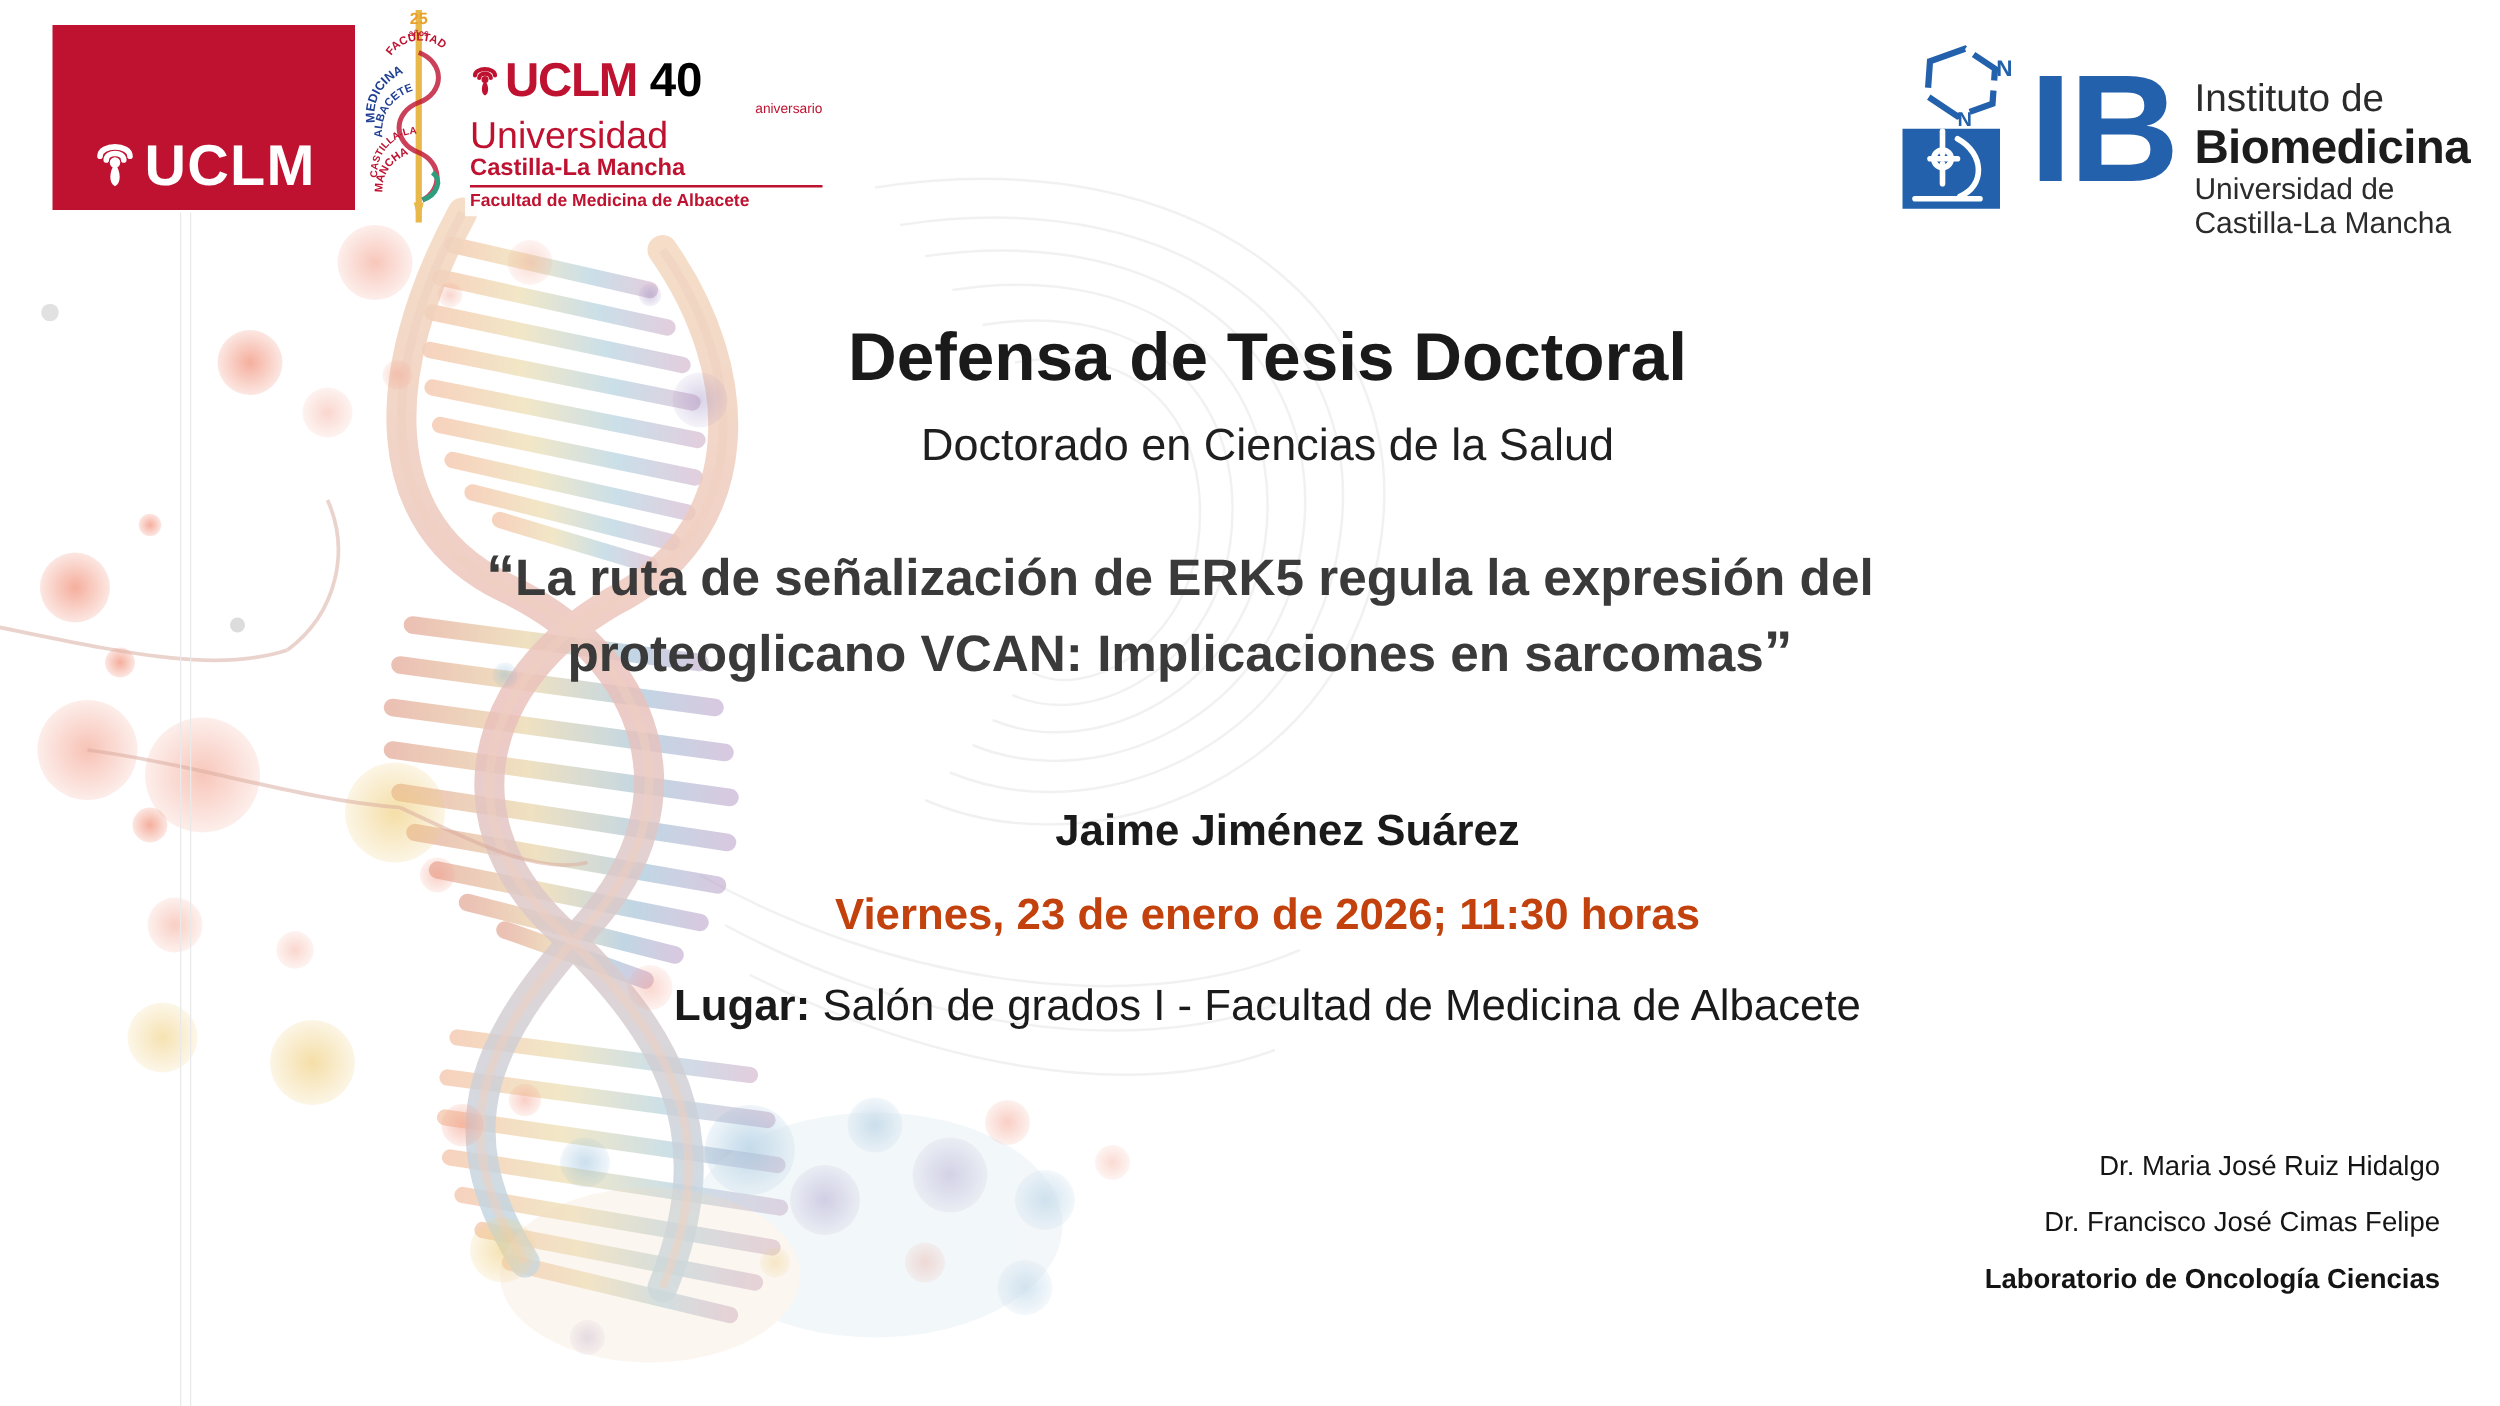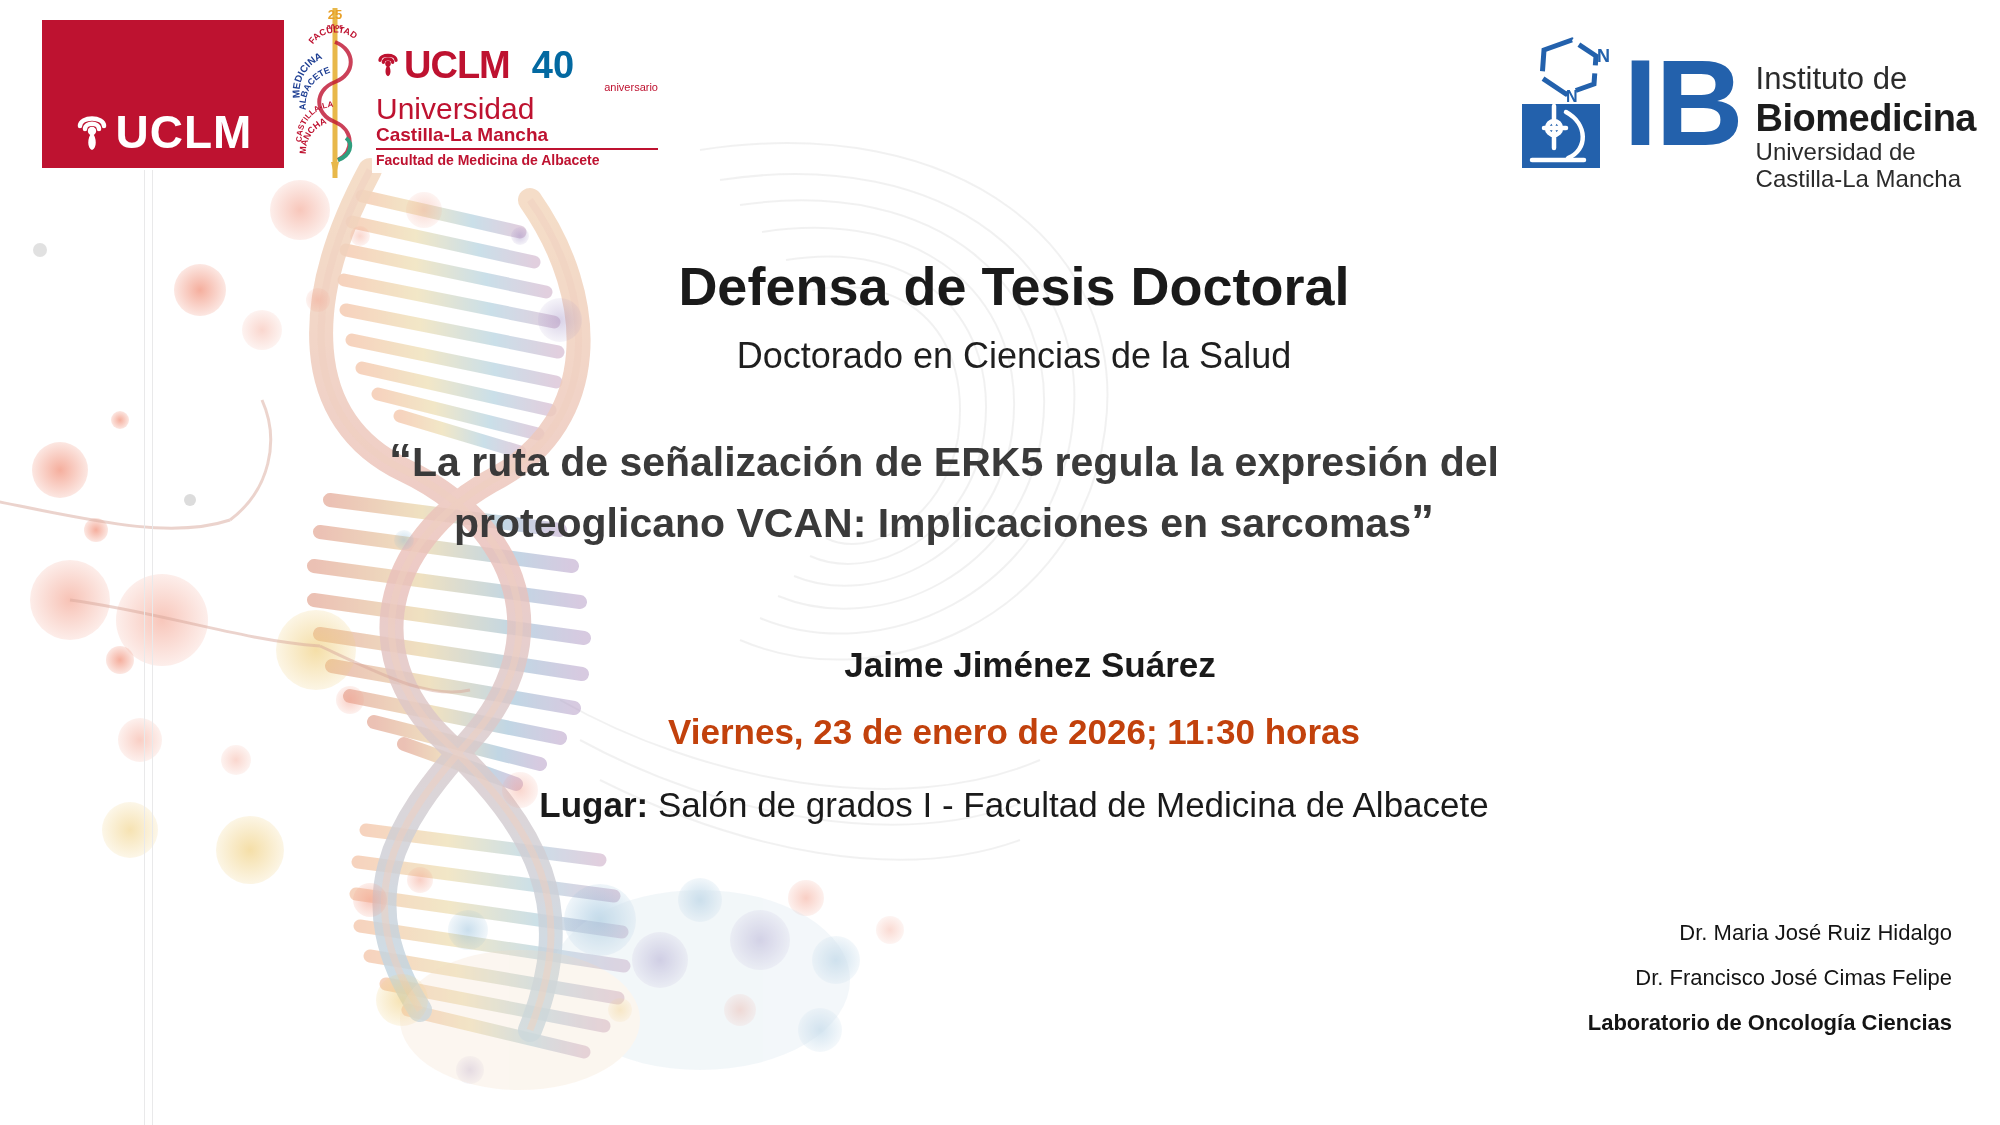--- a/index.html
+++ b/index.html
@@ -107,25 +107,25 @@
     gap: 4px;
   }
   .uclm-lockup .uclm-text {
     color: #be1230;
     font-weight: bold;
     font-size: 38px;
     letter-spacing: -1px;
     line-height: 1;
   }
   .uclm-lockup .forty {
-    color: #0369a1;
+    color: #000000;
     font-weight: bold;
     font-size: 38px;
     line-height: 1;
-    margin-left: 18px;
+    margin-left: 6px;
   }
   .uclm-lockup .aniv {
     color: #be1230;
     font-size: 11px;
     text-align: right;
     line-height: 1;
     margin-top: -2px;
   }
   .uclm-lockup .universidad {
     color: #be1230;

